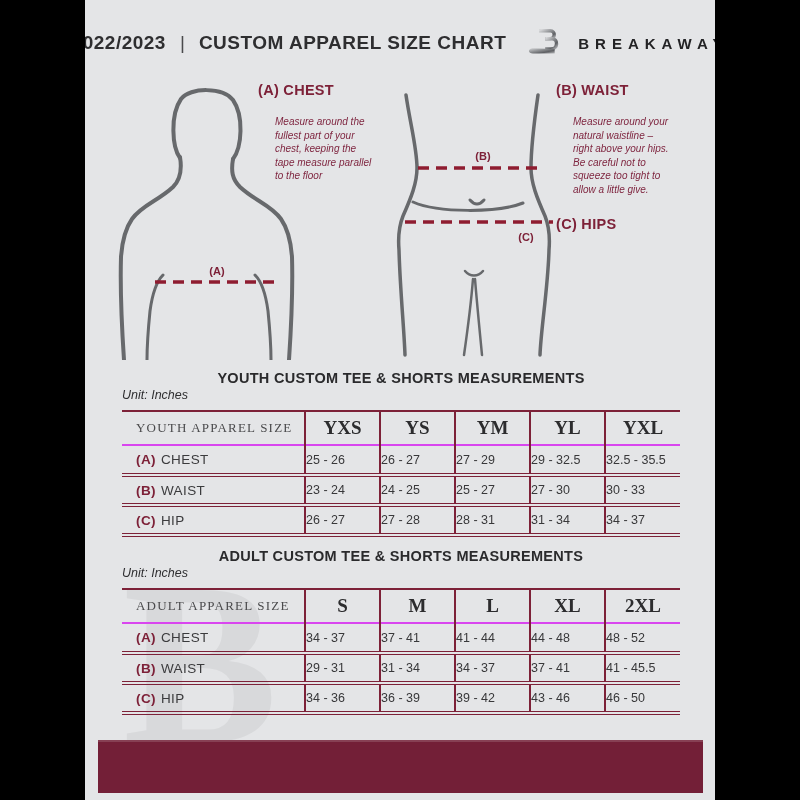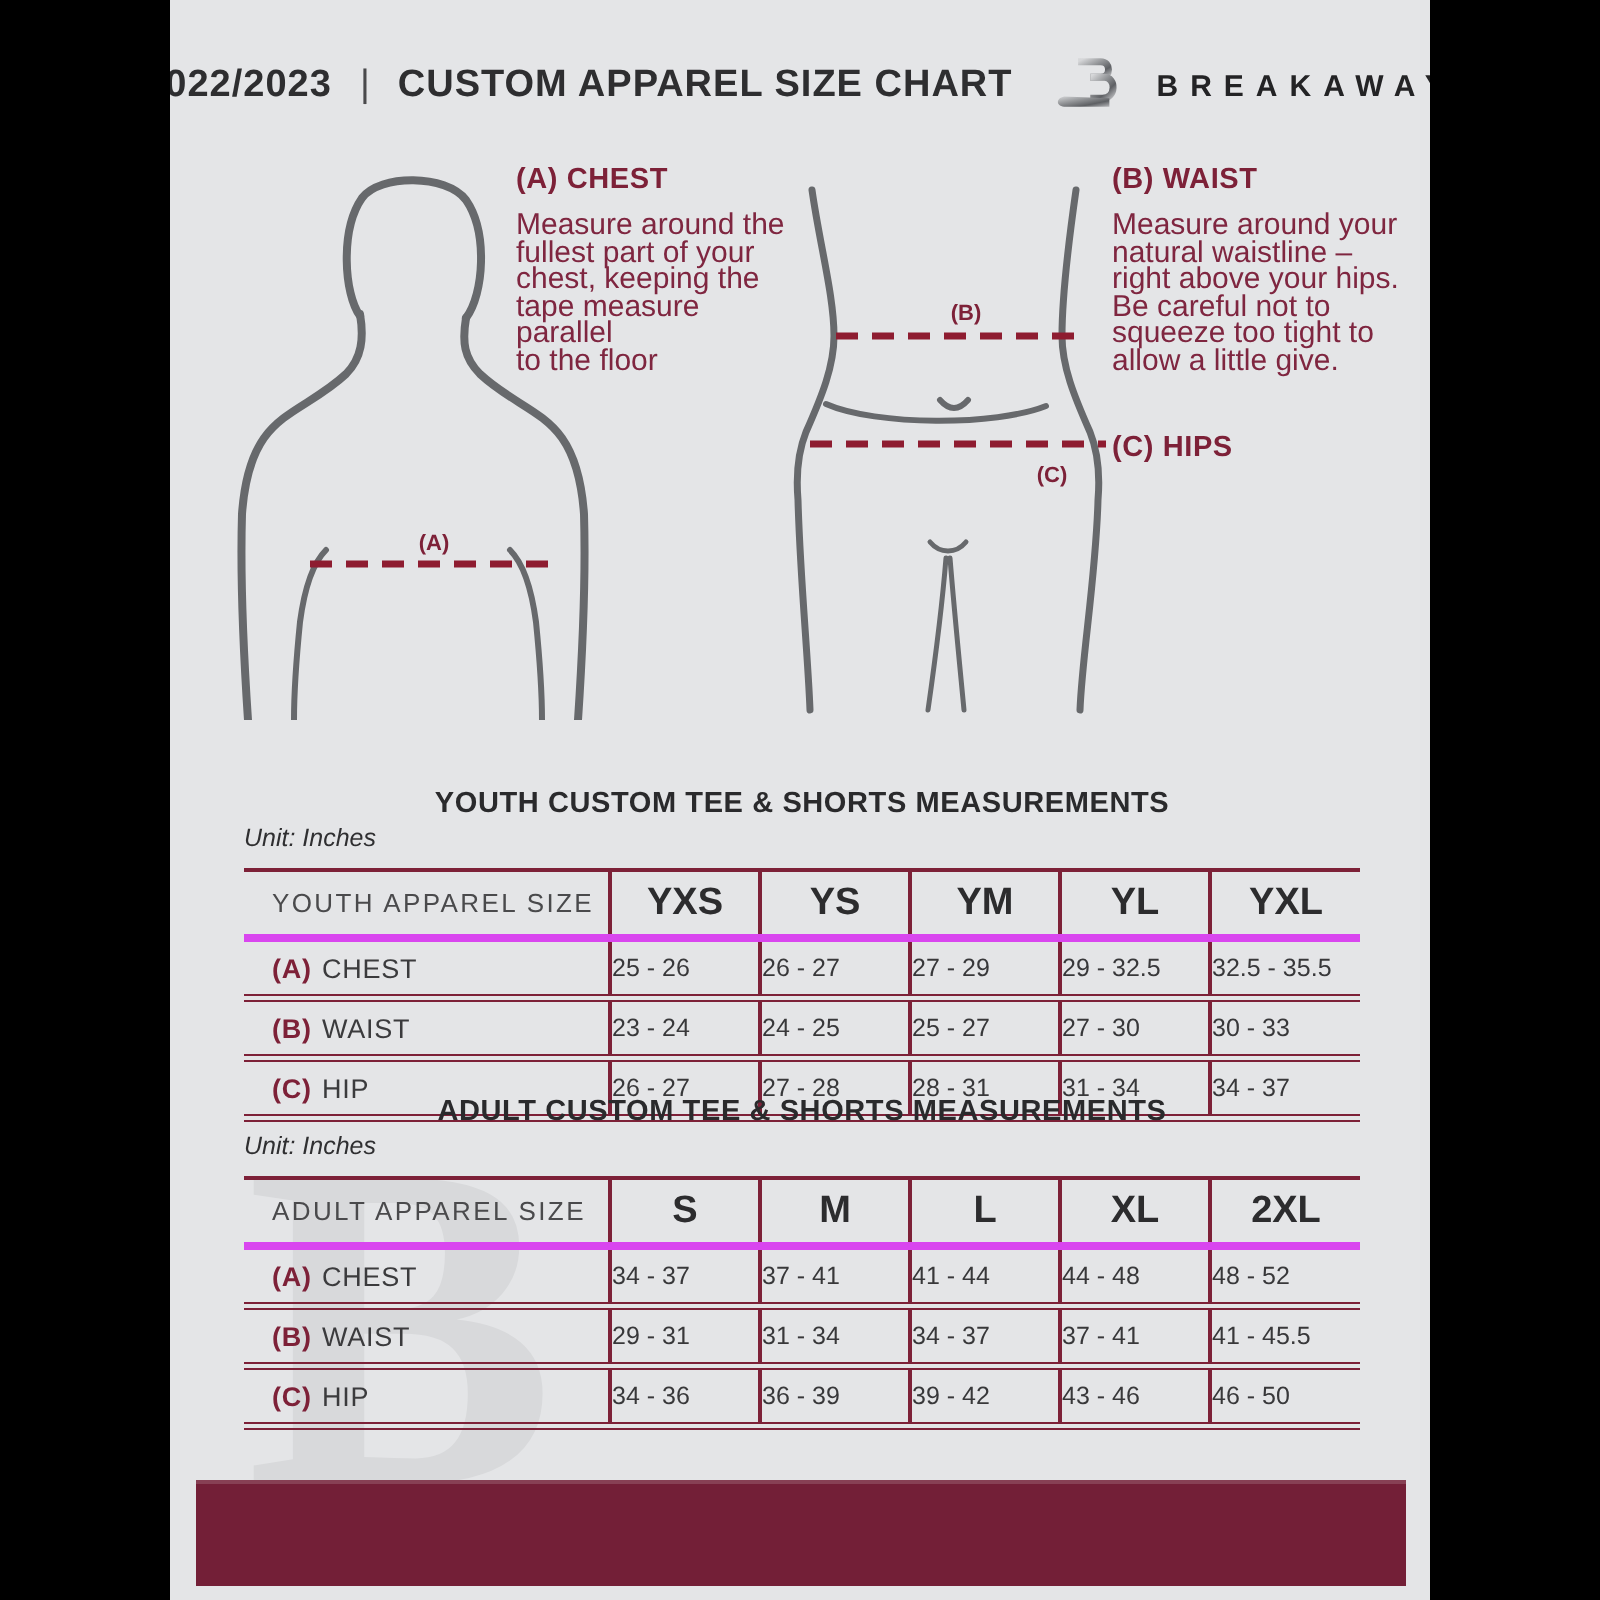--- a/index.html
+++ b/index.html
@@ -15,46 +15,46 @@
   .topbar{position:absolute;left:0;top:24px;width:630px;display:flex;align-items:center;
           justify-content:center;gap:12px;z-index:1;}
   .hd-year,.hd-title{font-size:19px;font-weight:700;color:#2e2e30;letter-spacing:.5px;white-space:nowrap;}
   .hd-sep{font-size:19px;font-weight:300;color:#4a4a4c;padding:0 2px;}
   .logo-b{width:40px;height:38px;margin-left:8px;flex:0 0 auto;}
   .hd-brand{font-size:15px;font-weight:700;color:#232325;letter-spacing:6px;white-space:nowrap;}
 
   
   .instr{position:absolute;z-index:1;}
   .instr h3{margin:0 0 8px 0;font-size:14.5px;font-weight:700;color:#7d2138;letter-spacing:.3px;}
-  .instr p{margin:0;font-size:15px;line-height:13.5px;color:#7f2640;white-space:pre-line;}
+  .instr p{margin:17px;font-size:10px;line-height:13.5px;font-style:italic;color:#7f2640;white-space:pre-line;}
 
   .fig{position:absolute;z-index:1;}
 
   
   .sizes{position:absolute;left:37px;width:558px;z-index:1;}
   .tbl-title{margin:0;font-size:14.5px;font-weight:700;color:#2a2a2c;text-align:center;letter-spacing:.3px;}
   .tbl-unit{margin:2px 0 8px 0;font-size:12.5px;font-style:italic;color:#2f2f31;}
   table{border-collapse:collapse;table-layout:fixed;width:558px;background:transparent;}
   col.c-label{width:183px;}
   col.c-size{width:75px;}
-  thead tr{border-top:2px solid #7d2138;border-bottom:4px solid #d946ef;height:34px;}
+  thead tr{border-top:2px solid #7d2138;border-bottom:2px solid #d946ef;height:34px;font-family:Liberation Serif, serif;}
   tbody tr{border-bottom:4px double #7d2138;height:30px;}
   th,td{padding:0;background:transparent;}
   th+th,td+td{border-left:2px solid #7d2138;}
   th.lbl{font-size:13px;font-weight:400;color:#4a4a4c;text-align:left;padding-left:14px;letter-spacing:1.2px;}
   th.size{font-size:19px;font-weight:700;color:#2c2c2e;text-align:center;}
   td.lbl{font-size:13.5px;text-align:left;padding-left:14px;color:#3b3b3d;letter-spacing:.4px;}
   td.lbl .pfx{color:#7d2138;font-weight:700;margin-right:5px;}
   td.val{font-size:12.5px;color:#38383a;}
 
   
   .footer-bar{position:absolute;left:13px;top:740px;width:605px;height:51px;background:#731f37;
               border-top:2px solid rgba(255,255,255,.15);z-index:2;}
 
-  .s-youth{top:370px;margin-top:24px;}
+  .s-youth{top:370px;}
   .s-adult{top:548px;}
 </style>
 </head>
 <body>
 
 <div class="canvas">
   <div class="page">
 
     <div class="watermark">B</div>
 

